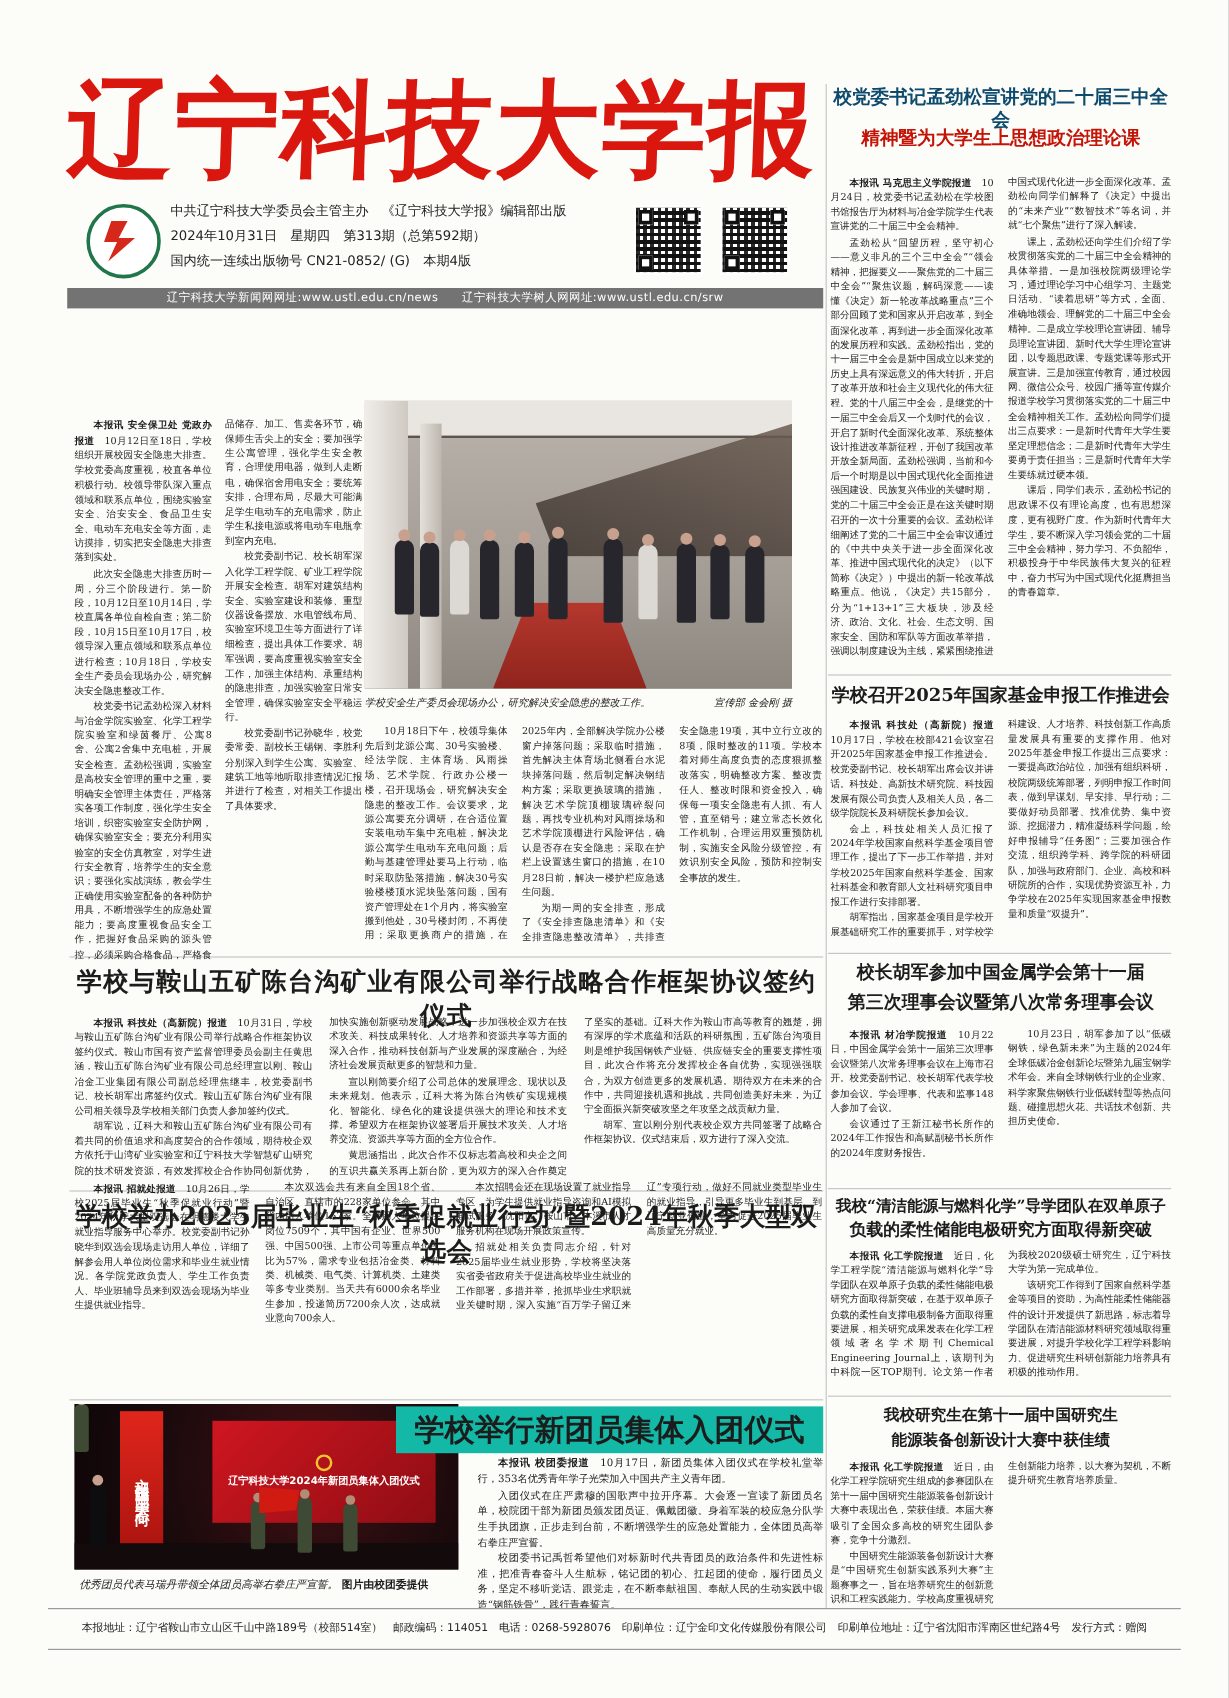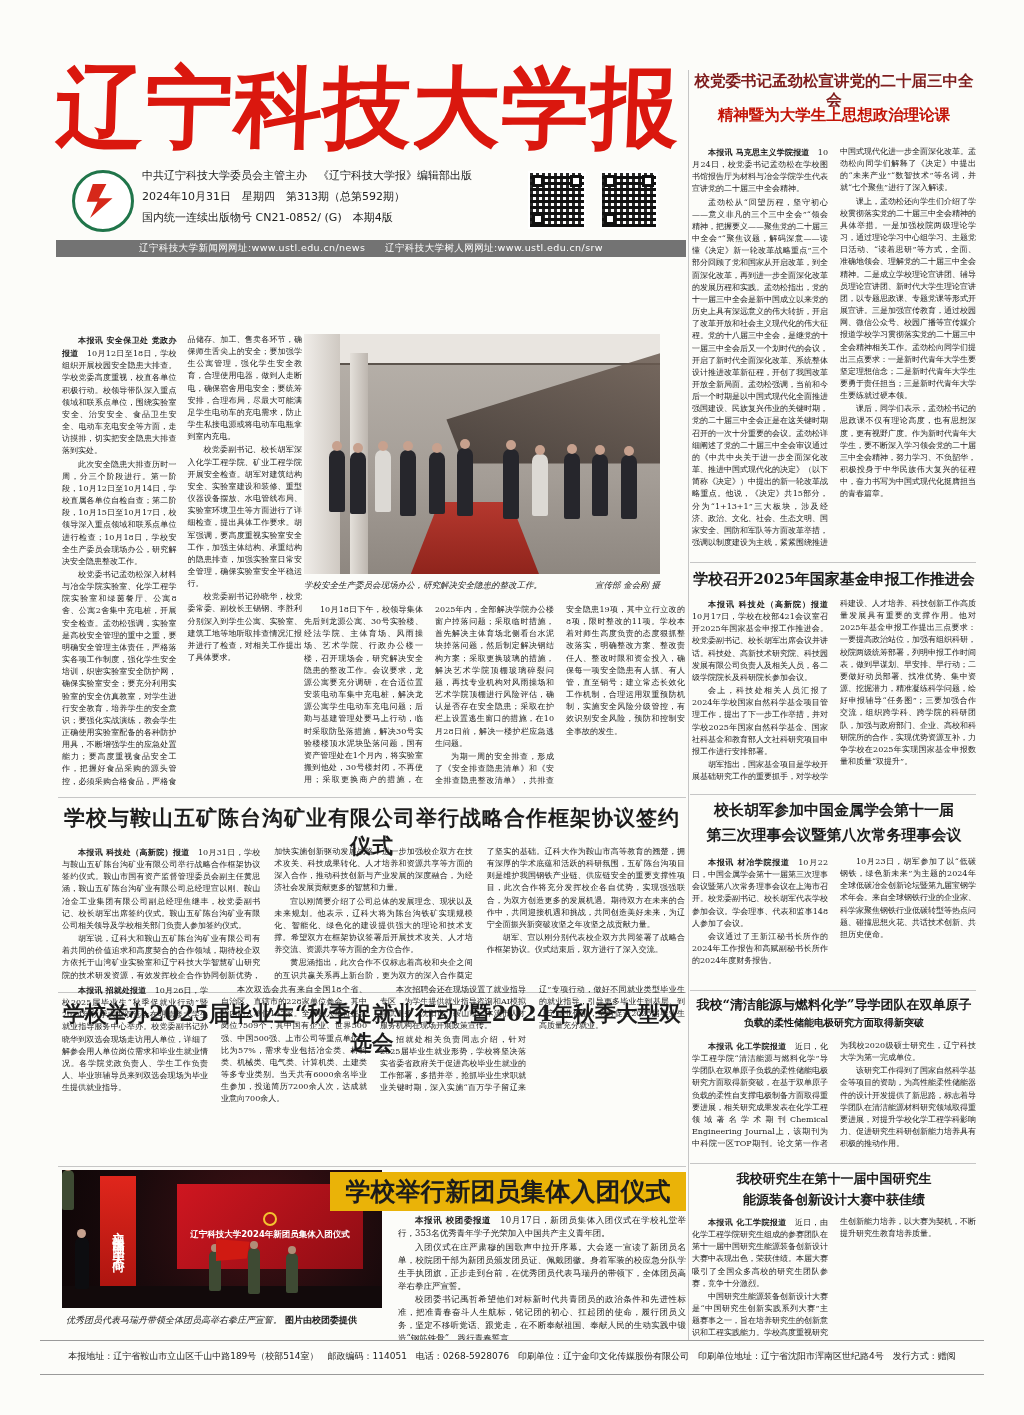--- a/index.html
+++ b/index.html
@@ -34,26 +34,26 @@
   
   #vline{left:688px;top:70px;width:1px;height:1270px;}
   #hr-r1{left:690px;top:562px;width:286px;height:1px;}
   #hr-r2{left:690px;top:794px;width:286px;height:1px;}
   #hr-r3{left:690px;top:990px;width:286px;height:1px;}
   #hr-r4{left:690px;top:1163px;width:286px;height:1px;}
   #hr-l1{left:58px;top:797px;width:628px;height:1px;}
   #hr-l2{left:58px;top:992px;width:628px;height:1px;}
   #hr-l3{left:58px;top:1166px;width:628px;height:1px;}
   
-  #meng-h1{left:692px;top:72px;width:284px;font-size:15.5px;color:#7f1d1d;line-height:1.2;}
+  #meng-h1{left:692px;top:72px;width:284px;font-size:15.5px;color:#0c4a6e;line-height:1.2;}
   #meng-h2{left:692px;top:106px;width:284px;font-size:15.5px;color:#c31407;line-height:1.2;}
   #meng-body{left:692px;top:146px;width:284px;height:412px;columns:2;column-gap:12px;}
   
   #safety-h{left:58px;top:284px;width:628px;font-size:34px;letter-spacing:10px;}
-  #safety-a{left:62px;top:334px;width:240px;height:460px;columns:2;column-gap:11px;}
+  #safety-a{left:62px;top:348px;width:240px;height:460px;columns:2;column-gap:11px;}
   #photo1{left:304px;top:334px;width:356px;height:240px;overflow:hidden;
       background:linear-gradient(180deg,#b9b3ac 0%,#a49d96 60%,#8e8780 100%);}
   #photo1 .ceiling{position:absolute;top:0;left:0;right:0;height:12%;background:#e9e5e0;border-bottom:2px solid #5c544d;}
   #photo1 .pillar{position:absolute;left:0;top:0;width:10%;height:100%;background:linear-gradient(90deg,#f0ede9,#cfc9c2);}
   #photo1 .pillar2{position:absolute;left:13%;top:8%;width:5%;height:92%;background:linear-gradient(90deg,#e4e0da,#bdb6af);}
   #photo1 .stairs{position:absolute;top:8%;right:0;width:60%;height:46%;
       background:linear-gradient(200deg,#6b5c52,#3c332e);clip-path:polygon(0 60%,100% 0,100% 100%,8% 100%);opacity:.85;}
   #photo1 .carpet{position:absolute;bottom:0;left:30%;width:36%;height:30%;
       background:linear-gradient(#b5382e,#8f241c);clip-path:polygon(22% 0,78% 0,100% 100%,0 100%);}
   .p1-person{position:absolute;width:16px;height:62px;background:#26262c;border-radius:7px 7px 2px 2px;}
@@ -76,21 +76,21 @@
   #signing-body{left:62px;top:846px;width:623px;height:141px;columns:3;column-gap:14px;}
   
   #metal-h1{left:692px;top:801px;width:284px;font-size:15px;}
   #metal-h2{left:692px;top:826px;width:284px;font-size:15px;}
   #metal-body{left:692px;top:856px;width:284px;height:130px;columns:2;column-gap:12px;}
   
   #jobfair-h{left:58px;top:999px;width:628px;font-size:21.5px;}
   #jobfair-body{left:62px;top:984px;width:623px;height:122px;columns:4;column-gap:13px;}
   
   #clean-h1{left:692px;top:996px;width:284px;font-size:13px;}
-  #clean-h2{left:692px;top:1016px;width:284px;font-size:10px;}
+  #clean-h2{left:692px;top:1016px;width:284px;font-size:14px;}
   #clean-body{left:692px;top:1040px;width:284px;height:120px;columns:2;column-gap:12px;}
   
   #photo2{left:62px;top:1170px;width:320px;height:138px;overflow:hidden;
       background:radial-gradient(circle at 62% 38%,#411014 0%,#1a0a0c 60%,#0e0607 100%);}
   #photo2 .screen{position:absolute;left:36%;top:10%;width:58%;height:62%;
       background:linear-gradient(135deg,#cf1620,#8f0d14);display:flex;flex-direction:column;
       align-items:center;justify-content:center;color:#fff;text-align:center;padding:2px;box-sizing:border-box;}
   #photo2 .screen .emblem{width:10px;height:10px;border-radius:50%;border:2px solid #f4c430;margin-bottom:3px;}
   #photo2 .screen .txt{font-size:8.5px;font-weight:bold;font-family:"DejaVu Sans",sans-serif;}
   #photo2 .banner{position:absolute;left:12%;top:4%;width:11%;height:90%;
@@ -100,21 +100,21 @@
   #photo2 .floor{position:absolute;bottom:0;left:0;right:0;height:16%;background:#120a0b;}
   .soldier{position:absolute;width:12px;height:40px;background:#3e4a33;border-radius:5px 5px 2px 2px;}
   .soldier::before{content:"";position:absolute;top:-7px;left:2px;width:8px;height:8px;border-radius:50%;background:#b08d77;}
   #photo2 .soldier:nth-of-type(5){left:46%;bottom:12%;}  #photo2 .soldier:nth-of-type(6){left:58%;bottom:10%;height:46px;}
   #photo2 .soldier:nth-of-type(7){left:70%;bottom:11%;}  #photo2 .soldier:nth-of-type(8){left:82%;bottom:9%;height:48px;}
   #photo2 .flag{position:absolute;left:48%;bottom:34%;width:34px;height:22px;background:#d01a12;
       clip-path:polygon(0 0,100% 12%,92% 88%,0 100%);}
   #photo2 .speaker{position:absolute;left:4%;bottom:14%;width:14px;height:52px;background:#0d0d10;border-radius:6px 6px 2px 2px;}
   #photo2 .speaker::before{content:"";position:absolute;top:-8px;left:2px;width:9px;height:9px;border-radius:50%;background:#c7a18e;}
   #league-h{left:330px;top:1172px;width:356px;font-size:25px;font-weight:900;text-align:center;
-      font-family:"DejaVu Serif",serif;background:#eab308;padding:3px 0;}
+      font-family:"DejaVu Serif",serif;background:#14b8a6;padding:3px 0;}
   #league-body{left:398px;top:1214px;width:288px;height:126px;font-size:8.5px;}
   #photo2-caption{left:66px;top:1314px;width:400px;font-size:9px;font-style:italic;white-space:nowrap;}
   #photo2-caption b{font-style:normal;}
   
   #contest-h1{left:692px;top:1170px;width:284px;font-size:13px;}
   #contest-h2{left:692px;top:1191px;width:284px;font-size:13px;}
   #contest-body{left:692px;top:1216px;width:284px;height:124px;columns:2;column-gap:12px;}
   
   #hr-f1{left:40px;top:1340px;width:944px;height:1px;background:#9a9a9a;}
   #hr-f2{left:40px;top:1374px;width:944px;height:1px;background:#9a9a9a;}
@@ -248,21 +248,21 @@
     <div class="soldier"></div>
     <div class="soldier"></div>
     <div class="soldier"></div>
     <div class="soldier"></div>
     <div class="flag"></div>
     <div class="speaker"></div>
   </div>
   <div class="abs" id="league-h">学校举行新团员集体入团仪式</div>
   <div class="abs body-text" id="league-body">
     <p><b class="byline">本报讯 校团委报道　</b><span>10月17日，新团员集体入团仪式在学校礼堂举行，353名优秀青年学子光荣加入中国共产主义青年团。</span></p>
-    <p>入团仪式在庄严肃穆的国歌声中拉开序幕。大会逐一宣读了新团员名单，校院团干部为新团员颁发团员证、佩戴团徽。身着军装的校应急分队学生手执团旗，正步走到台前，在优秀团员代表马瑞丹的带领下，全体团员高举右拳庄严宣誓。</p>
+    <p>入团仪式在庄严肃穆的国歌声中拉开序幕。大会逐一宣读了新团员名单，校院团干部为新团员颁发团员证、佩戴团徽。身着军装的校应急分队学生手执团旗，正步走到台前，不断增强学生的应急处置能力，全体团员高举右拳庄严宣誓。</p>
     <p>校团委书记禹哲希望他们对标新时代共青团员的政治条件和先进性标准，把准青春奋斗人生航标，铭记团的初心、扛起团的使命，履行团员义务，坚定不移听党话、跟党走，在不断奉献祖国、奉献人民的生动实践中锻造“钢筋铁骨”，践行青春誓言。</p>
   </div>
   <div class="abs" id="photo2-caption">
     <span>优秀团员代表马瑞丹带领全体团员高举右拳庄严宣誓。</span>
     <b>图片由校团委提供</b>
   </div>
 
   <div class="abs hl-serif" id="contest-h1">我校研究生在第十一届中国研究生</div>
   <div class="abs hl-serif" id="contest-h2">能源装备创新设计大赛中获佳绩</div>
   <div class="abs body-text" id="contest-body">

